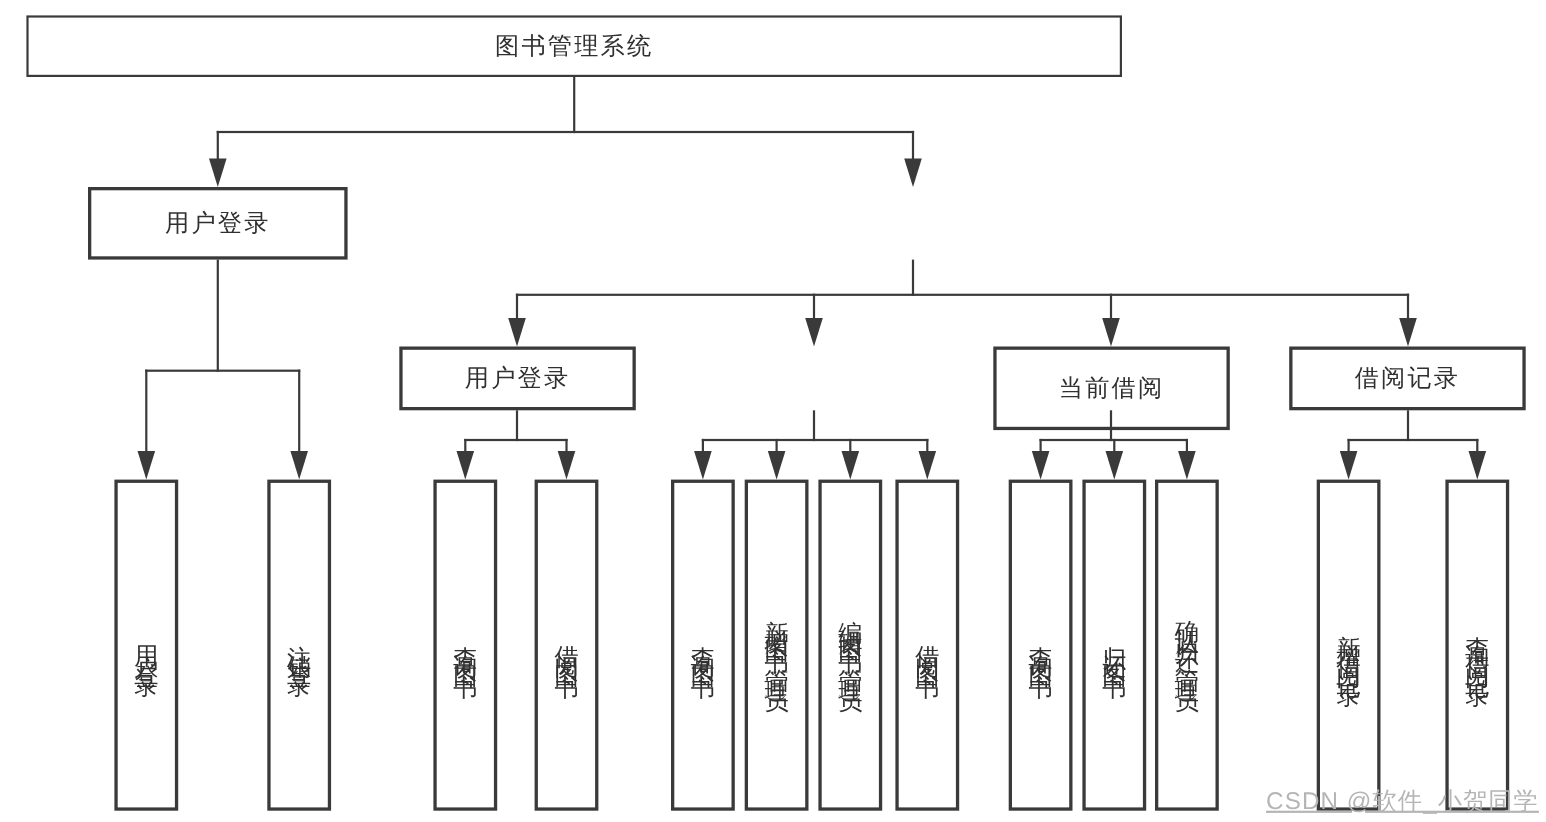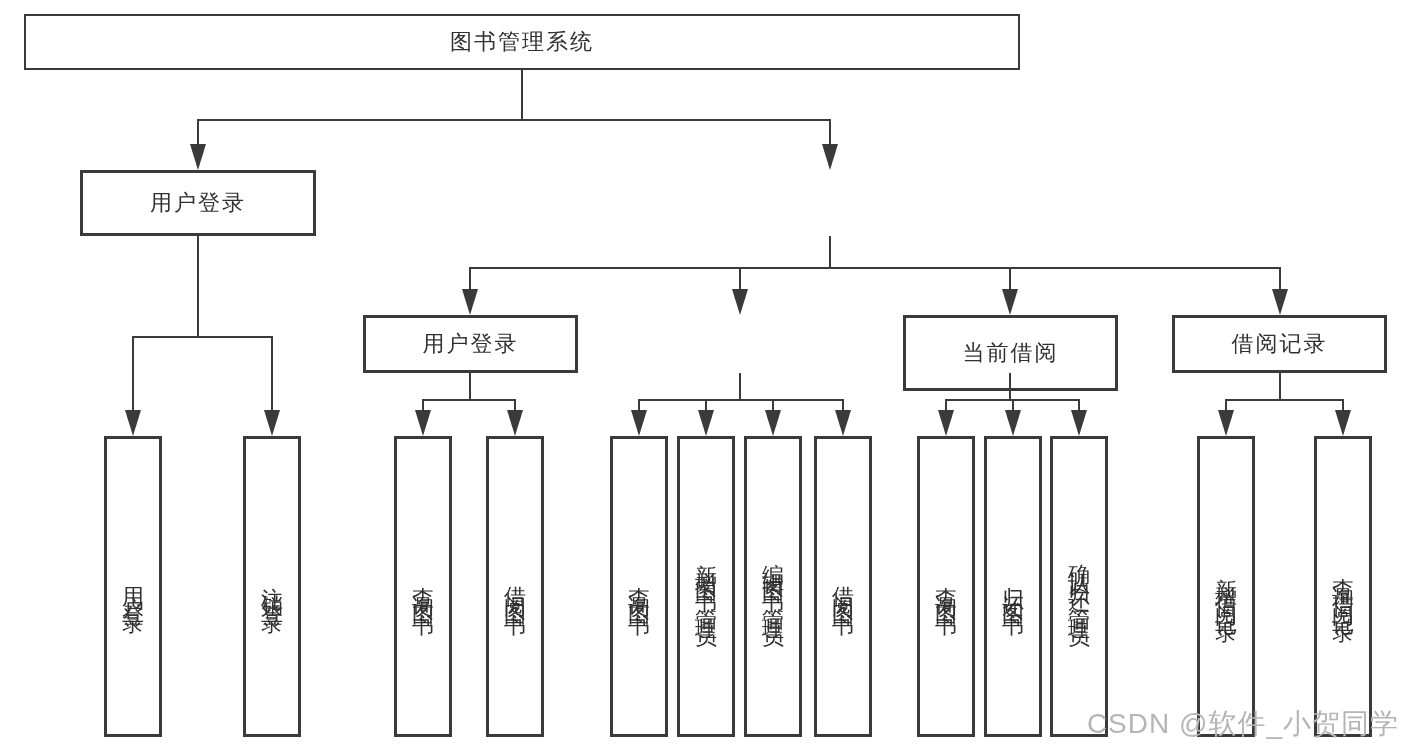--- a/index.html
+++ b/index.html
@@ -27,22 +27,22 @@
     writing-mode:vertical-rl; font-size:22px; color:var(--text);
     letter-spacing:9px; line-height:1; white-space:nowrap;
   }
   .ln{position:absolute; background:var(--line);}
   .ar{
     position:absolute; width:0; height:0;
     border-left:8px solid transparent; border-right:8px solid transparent;
     border-top:26px solid var(--line);
   }
   .watermark{
-    position:absolute; right:6px; bottom:4px; font-size:28px;
-    color:var(--watermark); letter-spacing:1px; white-space:nowrap;
+    position:absolute; right:6px; bottom:4px; font-size:22px;
+    color:var(--watermark); letter-spacing:1px; white-space:nowrap;text-decoration:underline;
   }
 </style>
 </head>
 <body>
 
 <div class="stage">
 
   <div class="box thin" style="left:24px;top:14px;width:996px;height:56px;">
     <span class="lbl">图书管理系统</span>
   </div>

